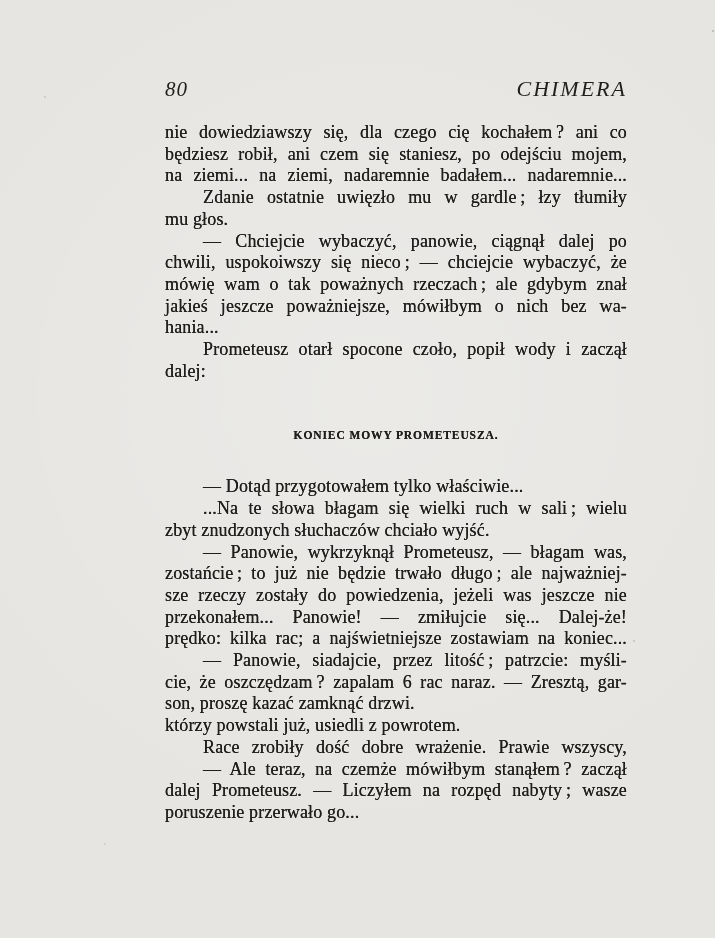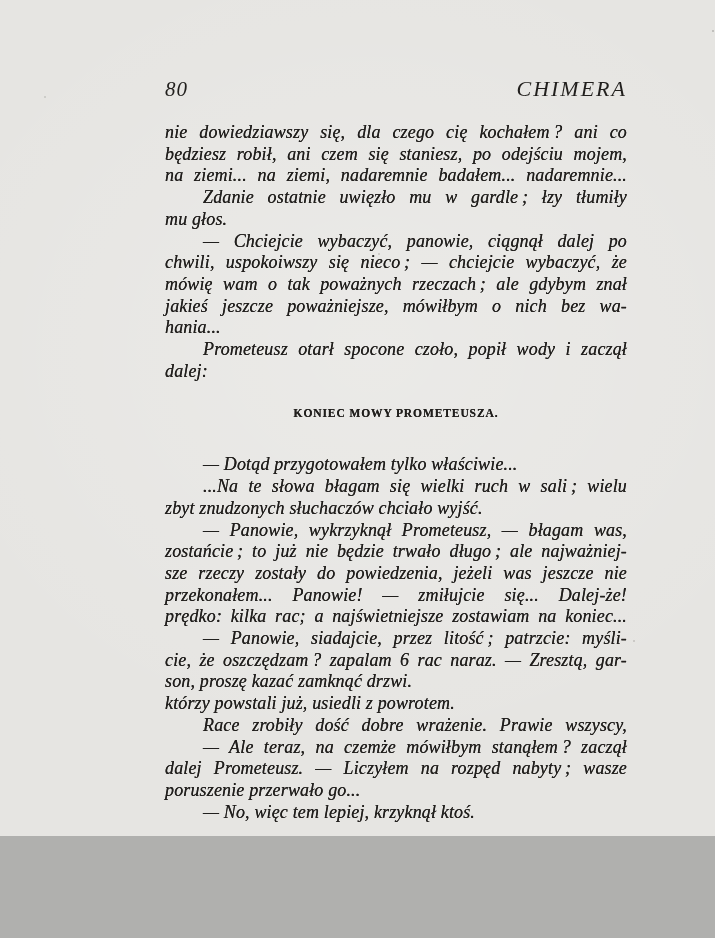--- a/index.html
+++ b/index.html
@@ -3,21 +3,21 @@
 <meta charset="utf-8">
 <style>
   html, body {
     margin: 0;
     padding: 0;
     background: #b0b0ae;
   }
   .sheet {
     position: relative;
     width: 715px;
-    height: 836px;
+    height: 938px;
     margin: 0;
     overflow: hidden;
     background:
       radial-gradient(ellipse 120% 90% at 52% 42%, rgba(255,255,255,0.20) 0%, rgba(255,255,255,0.0) 55%),
       radial-gradient(ellipse 140% 120% at 50% 50%, var(--paper, #e6e5e2) 70%, #dfdedb 100%);
     color: var(--ink, #211f1d);
     font-family: "Liberation Serif", "DejaVu Serif", serif;
   }
   
   .specks {
@@ -56,29 +56,29 @@
   .textblock {
     position: absolute;
     top: 122px;
     left: 165px;
     width: 462px;
     font-size: 18px;
     line-height: 21.7px;
     letter-spacing: 0.15px;
     text-shadow: 0 0 0.45px currentColor;
   }
-  .paragraph { margin: 0; font-style: italic; }
+  .paragraph { margin: 0; }
   .line {
     text-align: justify;
     text-align-last: justify;
   }
   .line-last { text-align-last: left; }
   .line-indent { text-indent: 38px; }
   .section-heading {
-    margin-top: 24px;
+    margin-top: 46px;
     margin-bottom: 34px;
     text-align: center;
     font-size: 11.5px;
     font-weight: bold;
     letter-spacing: 0.9px;
     line-height: 14px;
     text-shadow: 0 0 0.3px currentColor;
   }
 </style>
 </head>
@@ -135,17 +135,14 @@
       </div>
       <div class="paragraph">
         <div class="line line-last">którzy powstali już, usiedli z powrotem.</div>
         <div class="line line-indent">Race zrobiły dość dobre wrażenie. Prawie wszyscy,</div>
       </div>
       <div class="paragraph">
         <div class="line line-indent">— Ale teraz, na czemże mówiłbym stanąłem ? zaczął</div>
         <div class="line">dalej Prometeusz. — Liczyłem na rozpęd nabyty ; wasze</div>
         <div class="line line-last">poruszenie przerwało go...</div>
       </div>
-      <div class="paragraph">
-        <div class="line line-last line-indent">— No, więc tem lepiej, krzyknął ktoś.</div>
-      </div>
     </div>
 </div>
 
 </body></html>

